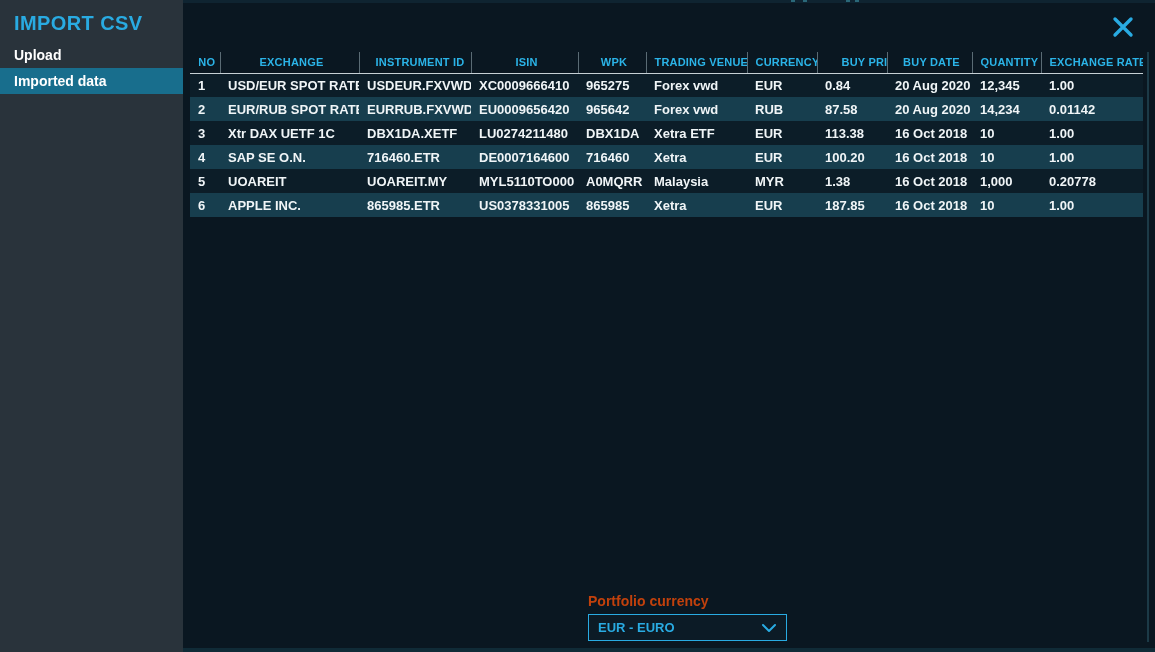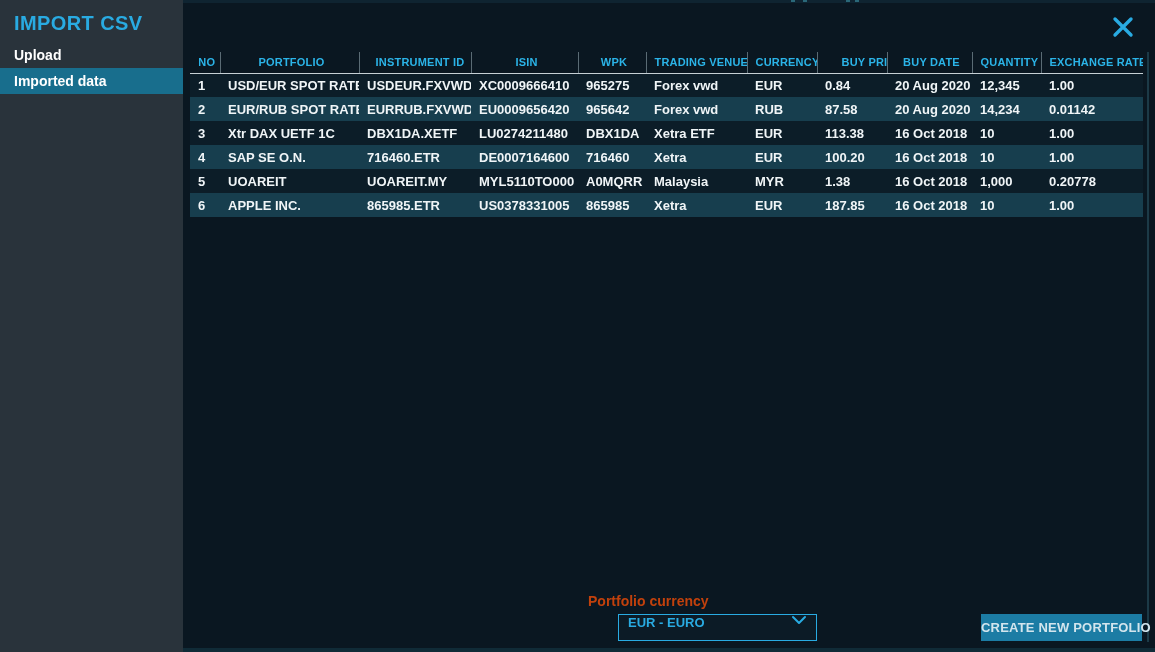--- a/index.html
+++ b/index.html
@@ -39,21 +39,21 @@
   thead th{color:#2BB4E8;font-size:11px;font-weight:bold;text-align:center;height:21px;padding:0 4px 0 8px;border-bottom:1px solid #C6D0D5;border-left:1px solid #5A6B74;white-space:nowrap;overflow:hidden;letter-spacing:0.2px;}
   thead th:first-child{border-left:none;}
   tbody td{color:#F0F5F7;font-size:13px;font-weight:bold;height:24px;padding:0 4px 0 8px;white-space:nowrap;overflow:hidden;}
   tbody tr:nth-child(odd){background:var(--row-odd);}
   tbody tr:nth-child(even){background:var(--row-even);}
 
   
   .pname-input{position:absolute;left:9px;top:614px;width:392px;height:27px;background:#0C1B26;border:1px solid #1F8FBF;color:#E8EEF1;font-size:14px;padding:0 9px;font-family:"Liberation Sans", sans-serif;outline:none;}
   .pname-input::placeholder{color:#93A1AA;opacity:1;}
   .currency-label{position:absolute;left:405px;top:593px;color:#c2410c;font-size:14px;font-weight:bold;white-space:nowrap;}
-  .currency-select{position:absolute;left:405px;top:614px;width:199px;height:27px;border:1px solid var(--accent);color:var(--accent);font-size:13px;font-weight:bold;display:flex;align-items:flex-start;justify-content:space-between;padding:0 9px;cursor:pointer;background:#0C1B26;margin-left:30px;}
+  .currency-select{position:absolute;left:405px;top:614px;width:199px;height:27px;border:1px solid var(--accent);color:var(--accent);font-size:13px;font-weight:bold;display:flex;align-items:center;justify-content:space-between;padding:0 9px;cursor:pointer;background:#0C1B26;}
   .create-btn{position:absolute;left:798px;top:614px;width:161px;height:27px;background:var(--button-bg);color:#D3E5ED;font-size:13px;font-weight:bold;text-align:center;line-height:27px;letter-spacing:0.2px;cursor:pointer;border:none;white-space:nowrap;font-family:"Liberation Sans", sans-serif;}
 </style>
 </head>
 <body>
 
 <div class="app">
 
   <div class="sidebar">
     <div class="sidebar-title">IMPORT CSV</div>
     <div class="side-item upload">
@@ -78,21 +78,21 @@
       <svg width="24" height="24" viewBox="0 0 24 24">
         <path d="M4 4 L20 20 M20 4 L4 20" stroke="#29ABE2" stroke-width="3.4" fill="none" stroke-linecap="round"></path>
       </svg>
     </div>
 
     <div class="table-wrap">
       <table>
         <thead>
           <tr id="thead-row">
               <th style="width: 30px;">NO</th>
-              <th style="width: 139px;">PORTFOLIO</th>
+              <th style="width: 139px;">EXCHANGE</th>
               <th style="width: 112px; padding-left: 14px;">INSTRUMENT ID</th>
               <th style="width: 107px;">ISIN</th>
               <th style="width: 68px;">WPK</th>
               <th style="width: 101px;">TRADING VENUE</th>
               <th style="width: 70px;">CURRENCY</th>
               <th style="width: 70px; padding-left: 24px;">BUY PRICE</th>
               <th style="width: 85px;">BUY DATE</th>
               <th style="width: 69px;">QUANTITY</th>
               <th style="width: 102px;">EXCHANGE RATE</th>
             </tr>
@@ -183,15 +183,14 @@
 
     <div class="currency-label">Portfolio currency</div>
 
     <div class="currency-select">
       <span>EUR - EURO</span>
       <svg width="16" height="10" viewBox="0 0 16 10">
         <polyline points="2,2 8,8 14,2" stroke="#29ABE2" stroke-width="2" fill="none" stroke-linecap="round" stroke-linejoin="round"></polyline>
       </svg>
     </div>
 
-    <button class="create-btn">CREATE NEW PORTFOLIO</button>
   </div>
 </div>
 
 </body></html>

